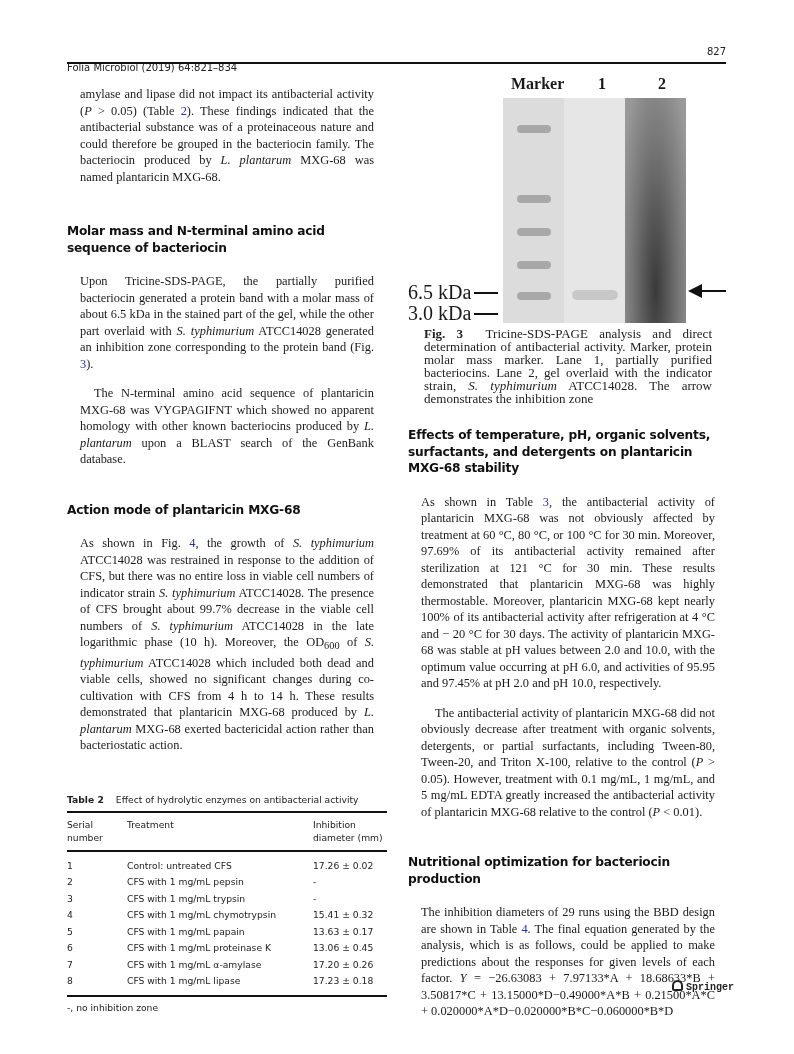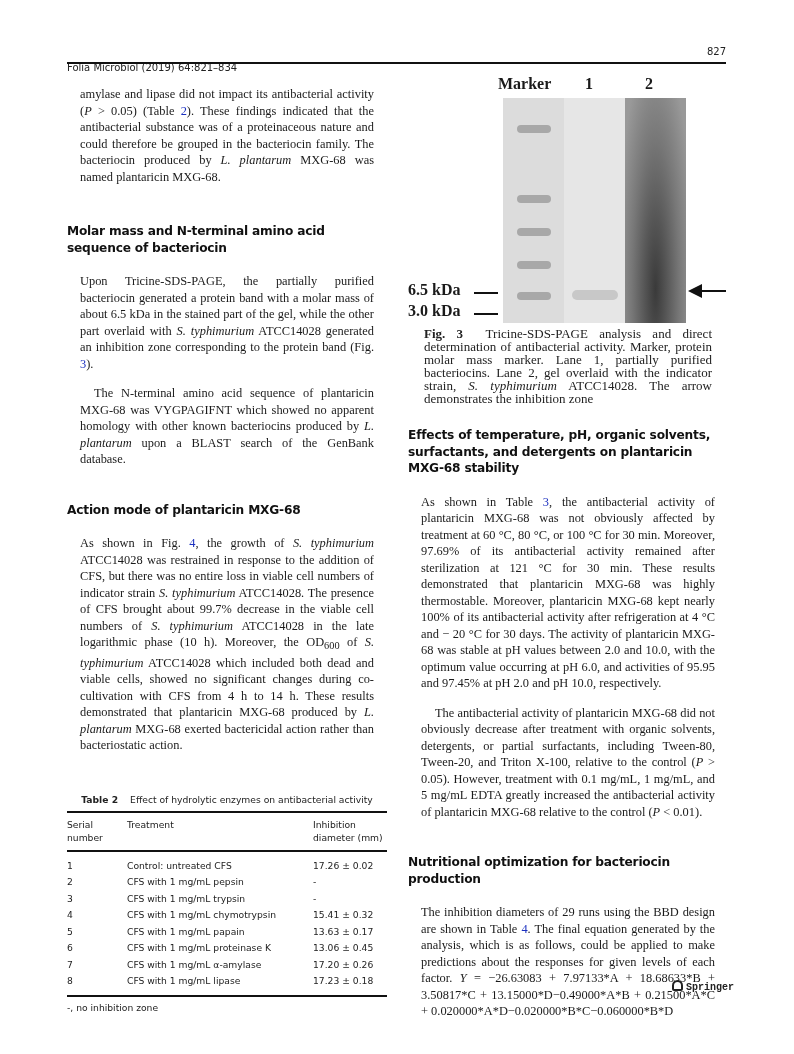--- a/index.html
+++ b/index.html
@@ -19,40 +19,40 @@
 
   p.body { margin: 13px; font-size: 12.4px; line-height: 16.5px; text-align: justify; }
   p.body.indent { text-indent: 14px; }
   .link { color: #1a2fbf; }
   i { font-style: italic; }
 
   h2.section { font-family: "DejaVu Sans", "Liberation Sans", sans-serif; font-weight: bold;
                font-size: 12.2px; line-height: 16.5px; margin: 0; color: #111; letter-spacing: -0.2px; }
 
   .figure { position: relative; width: 320px; height: 250px; }
-  .fig-labels { position: absolute; top: 2px; left: 90px; width: 200px; height: 20px;
+  .fig-labels { position: absolute; top: 2px; left: 103px; width: 200px; height: 20px;
                 font-family: "Liberation Serif", serif; font-weight: bold; font-size: 16px; }
   .fig-labels span { position: absolute; top: 0; }
   .gel { position: absolute; top: 25px; left: 95px; width: 183px; height: 225px; }
   .lane-marker { position: absolute; left: 0; top: 0; width: 61px; height: 225px; background: #dcdcdc; }
   .lane1 { position: absolute; left: 61px; top: 0; width: 61px; height: 225px; background: #e6e6e6; }
   .lane2 { position: absolute; left: 122px; top: 0; width: 61px; height: 225px;
            background: radial-gradient(ellipse at 50% 85%, #3a3a3a 0%, #555 25%, #777 55%, #999 90%); }
   .band { position: absolute; height: 8px; border-radius: 5px; background: #a8a8a8; }
-  .kda { position: absolute; font-family: "Liberation Serif", serif; font-weight: bold; font-size: 16px; }
+  .kda { position: absolute; font-family: "Liberation Serif", serif; font-weight: normal; font-size: 20px; }
   .kda-line { position: absolute; height: 2px; background: #111; }
   .arrow { position: absolute; height: 2px; background: #111; }
   .arrow-head { position: absolute; width: 0; height: 0; border-top: 7px solid transparent;
                 border-bottom: 7px solid transparent; border-right: 14px solid #111; }
 
   .caption { font-family: Liberation Serif, serif; font-size: 13px;
              line-height: 13px; text-align: justify; color: #222; margin: 16px; }
   .caption b { font-weight: bold; }
 
-  .table-title { font-family: "DejaVu Sans", sans-serif; font-size: 9.2px; color: #222; margin: 0; text-align: center; }
+  .table-title { font-family: "DejaVu Sans", sans-serif; font-size: 9.2px; color: #222; margin: 0; }
   .table-title b { font-weight: bold; margin-right: 12px; }
   table.t2 { width: 320px; border-collapse: collapse; font-family: "DejaVu Sans", sans-serif;
              font-size: 9.2px; color: #222; }
   table.t2 thead tr { border-top: 2px solid #111; border-bottom: 2px solid #111; }
   table.t2 tbody tr:last-child { border-bottom: 2px solid #111; }
   table.t2 th { text-align: left; font-weight: normal; vertical-align: top; padding: 5px 0 6px 0; line-height: 13px; }
   table.t2 td { padding: 0; height: 16.5px; line-height: 16.5px; }
   table.t2 tbody tr:first-child td { padding-top: 6px; }
   table.t2 tbody tr:last-child td { padding-bottom: 5px; }
   .c1 { width: 60px; } .c2 { width: 186px; }

